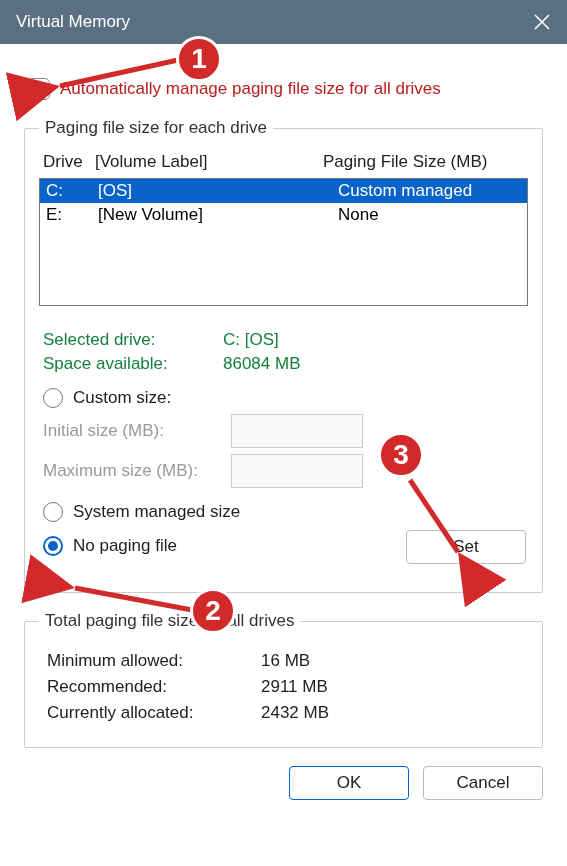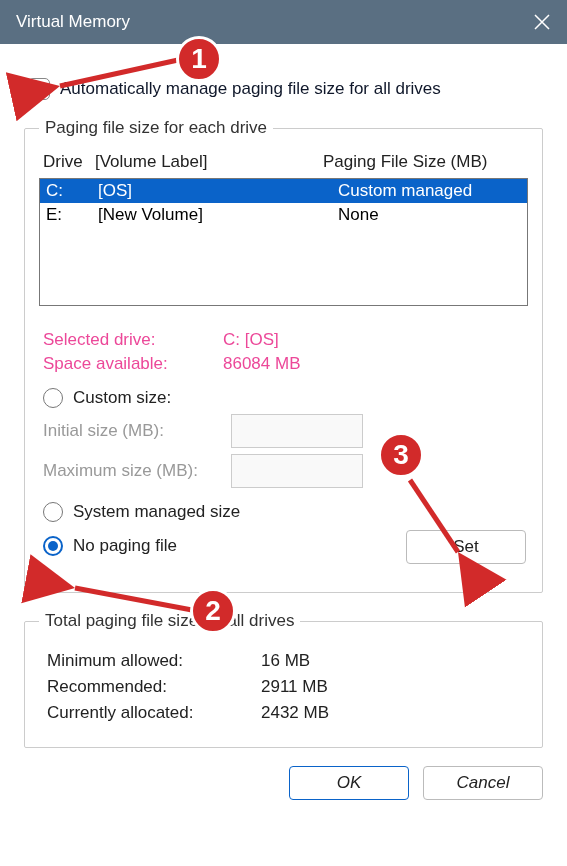--- a/index.html
+++ b/index.html
@@ -24,21 +24,21 @@
   }
   .close-icon svg { display: block; }
   .content {
     padding: 20px 24px;
   }
   .auto-row {
     display: flex;
     align-items: center;
     margin: 14px 4px 18px 4px;
     font-size: 17px;
-    color: #0f172a;
+    color: #b91c1c;
   }
   .checkbox {
     width: 22px; height: 22px;
     border: 1.5px solid #888;
     border-radius: 5px;
     margin-right: 10px;
     background: #fff;
   }
   fieldset {
     border: 1px solid #ccc;
@@ -74,21 +74,21 @@
     background: #0a63c9;
     color: #fff;
   }
   .dr-d { width: 52px; }
   .dr-v { width: 240px; }
   .dr-p { flex: 1; }
   .info-block { margin: 24px 4px 12px 4px; }
   .info-line {
     display: flex;
     font-size: 17px;
-    color: #ec4899;
+    color: #15803d;
     margin-bottom: 4px;
   }
   .info-lbl { width: 180px; }
   .radio-row {
     display: flex;
     align-items: center;
     font-size: 17px;
     color: #222;
     margin: 14px 4px 4px 4px;
   }
@@ -149,21 +149,20 @@
     color: #222;
     margin: 6px 8px;
     gap: 24px;
   }
   .tot-lbl { width: 190px; }
   .footer-btns {
     display: flex;
     justify-content: flex-end;
     gap: 14px;
     margin-top: 18px;
-    font-style: italic;
   }
   .btn-ok, .btn-cancel { width: 120px; }
   .btn-ok { border-color: #0a63c9; }
 
   
   .anno { position: absolute; pointer-events: none; }
   .circle {
     width: 46px; height: 46px;
     background: #d22a2a;
     border: 3px solid #fff;

